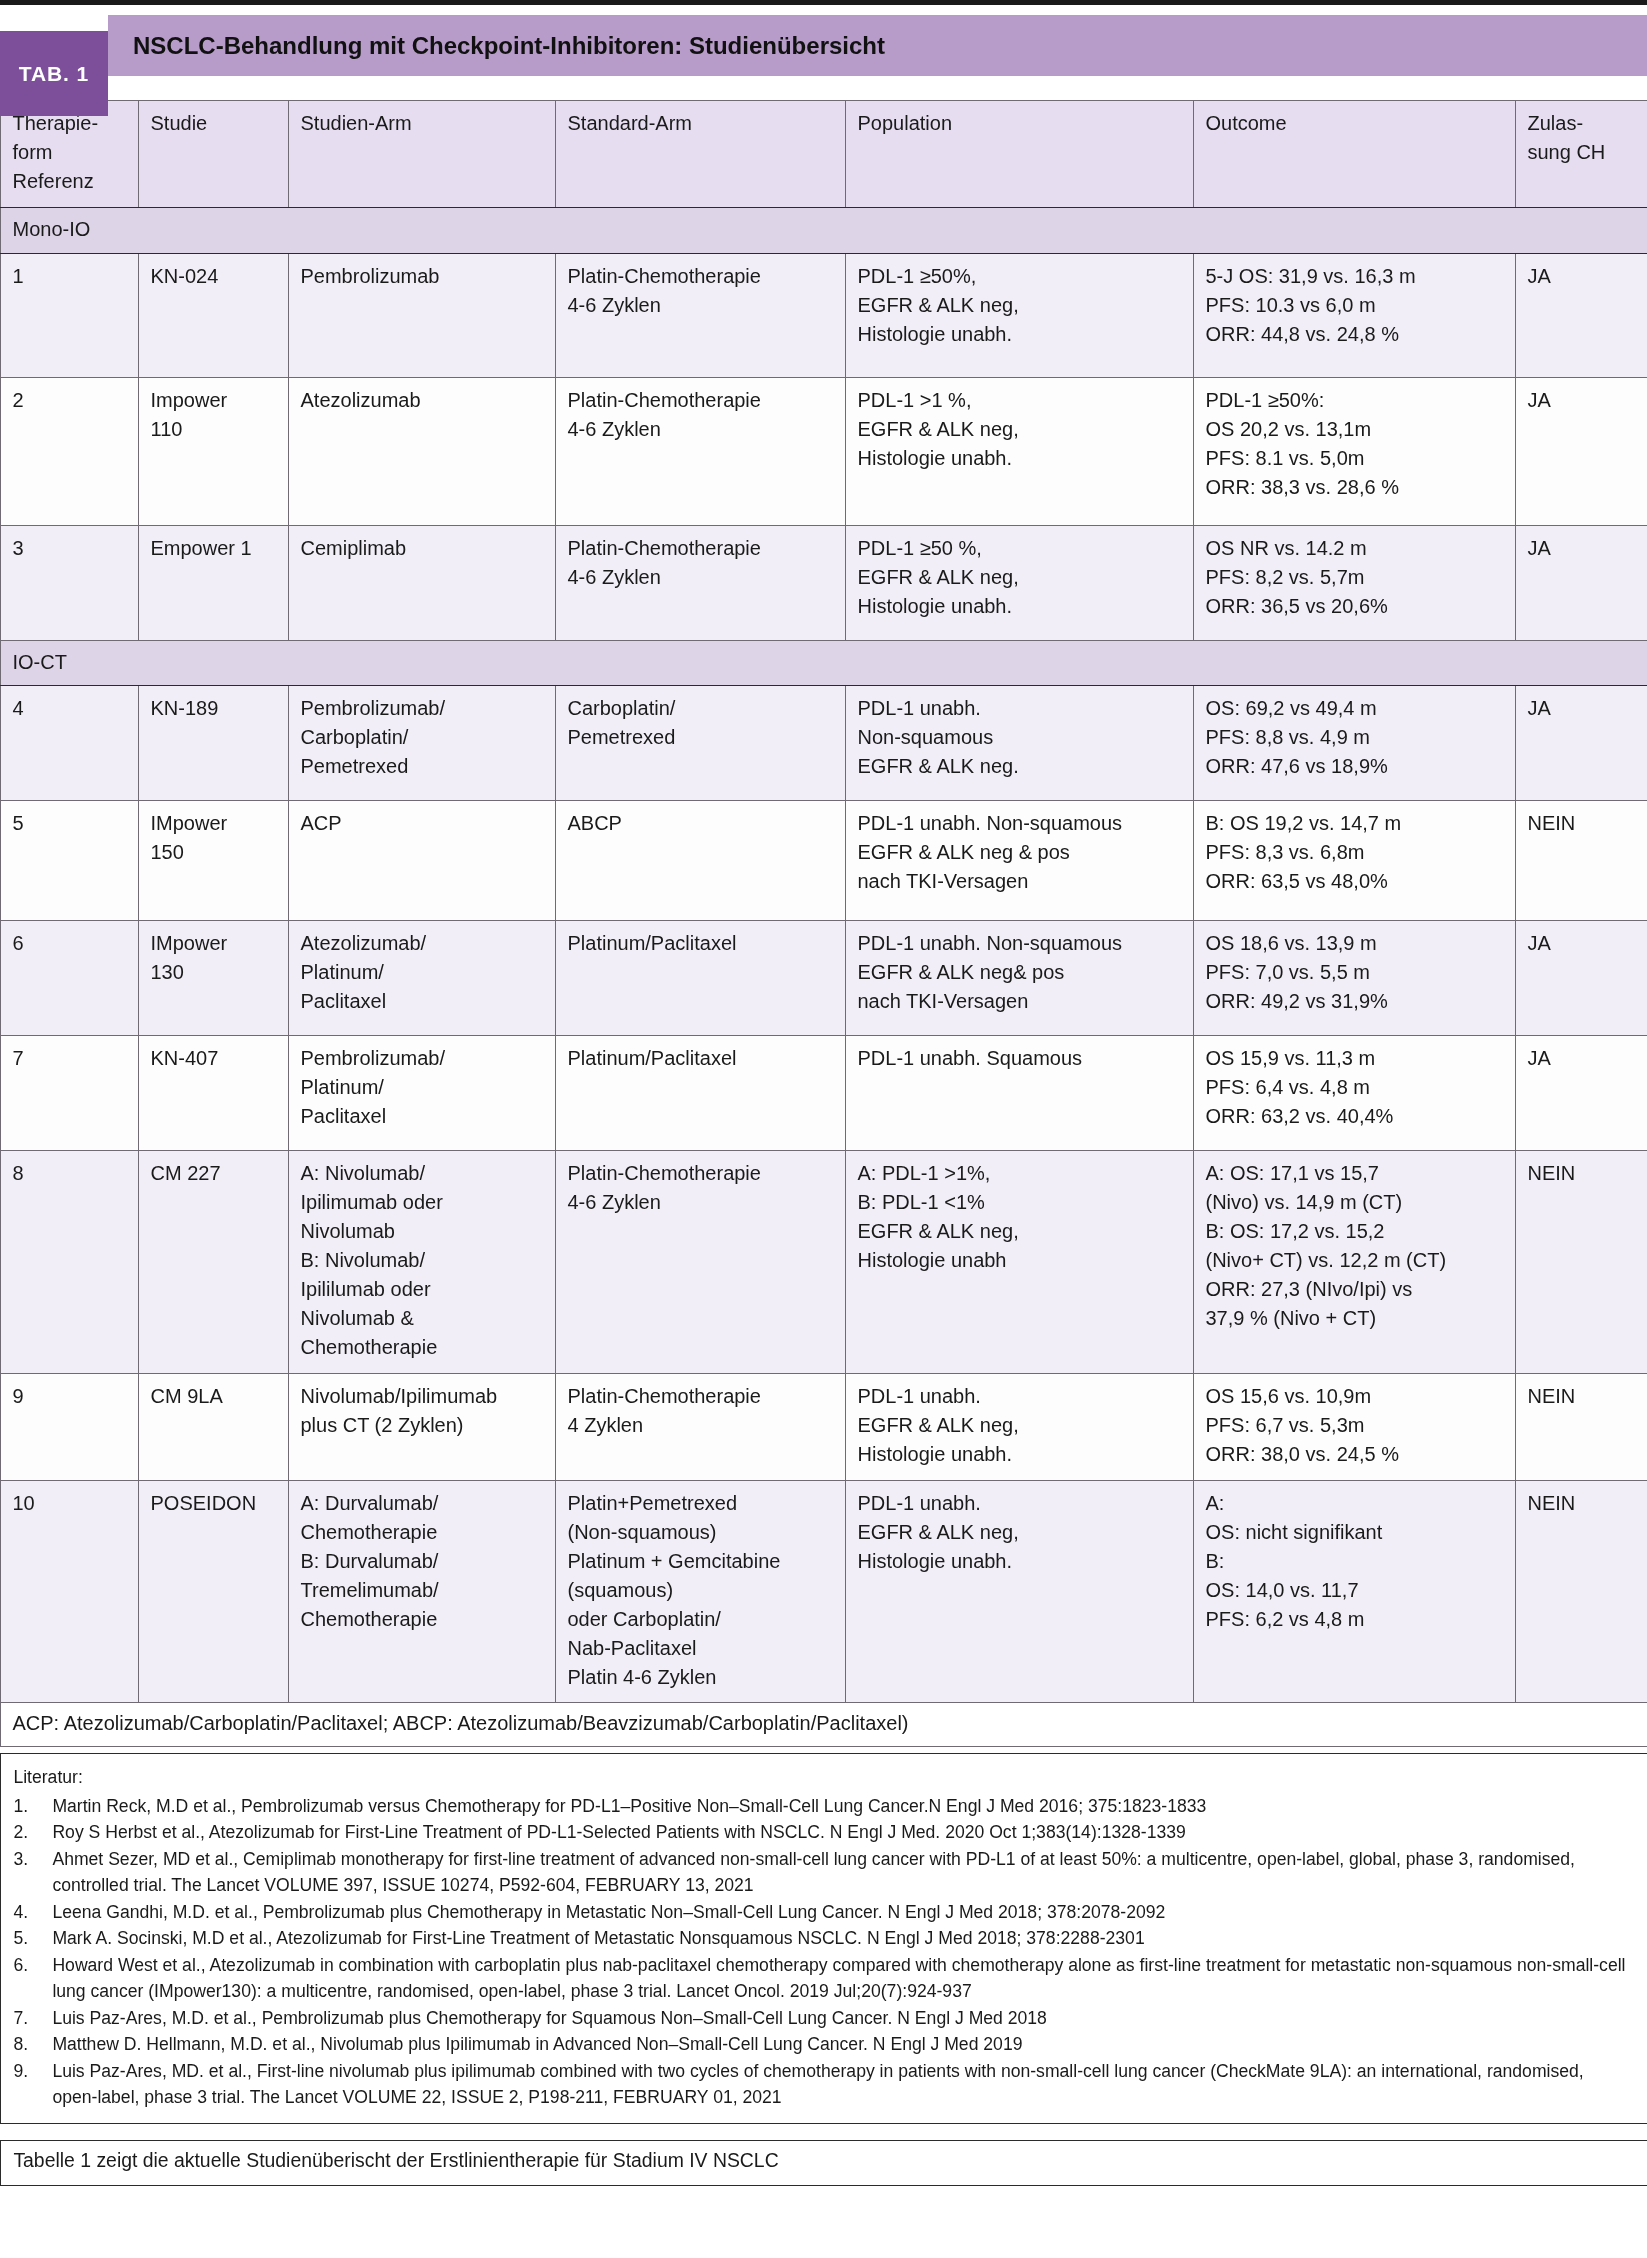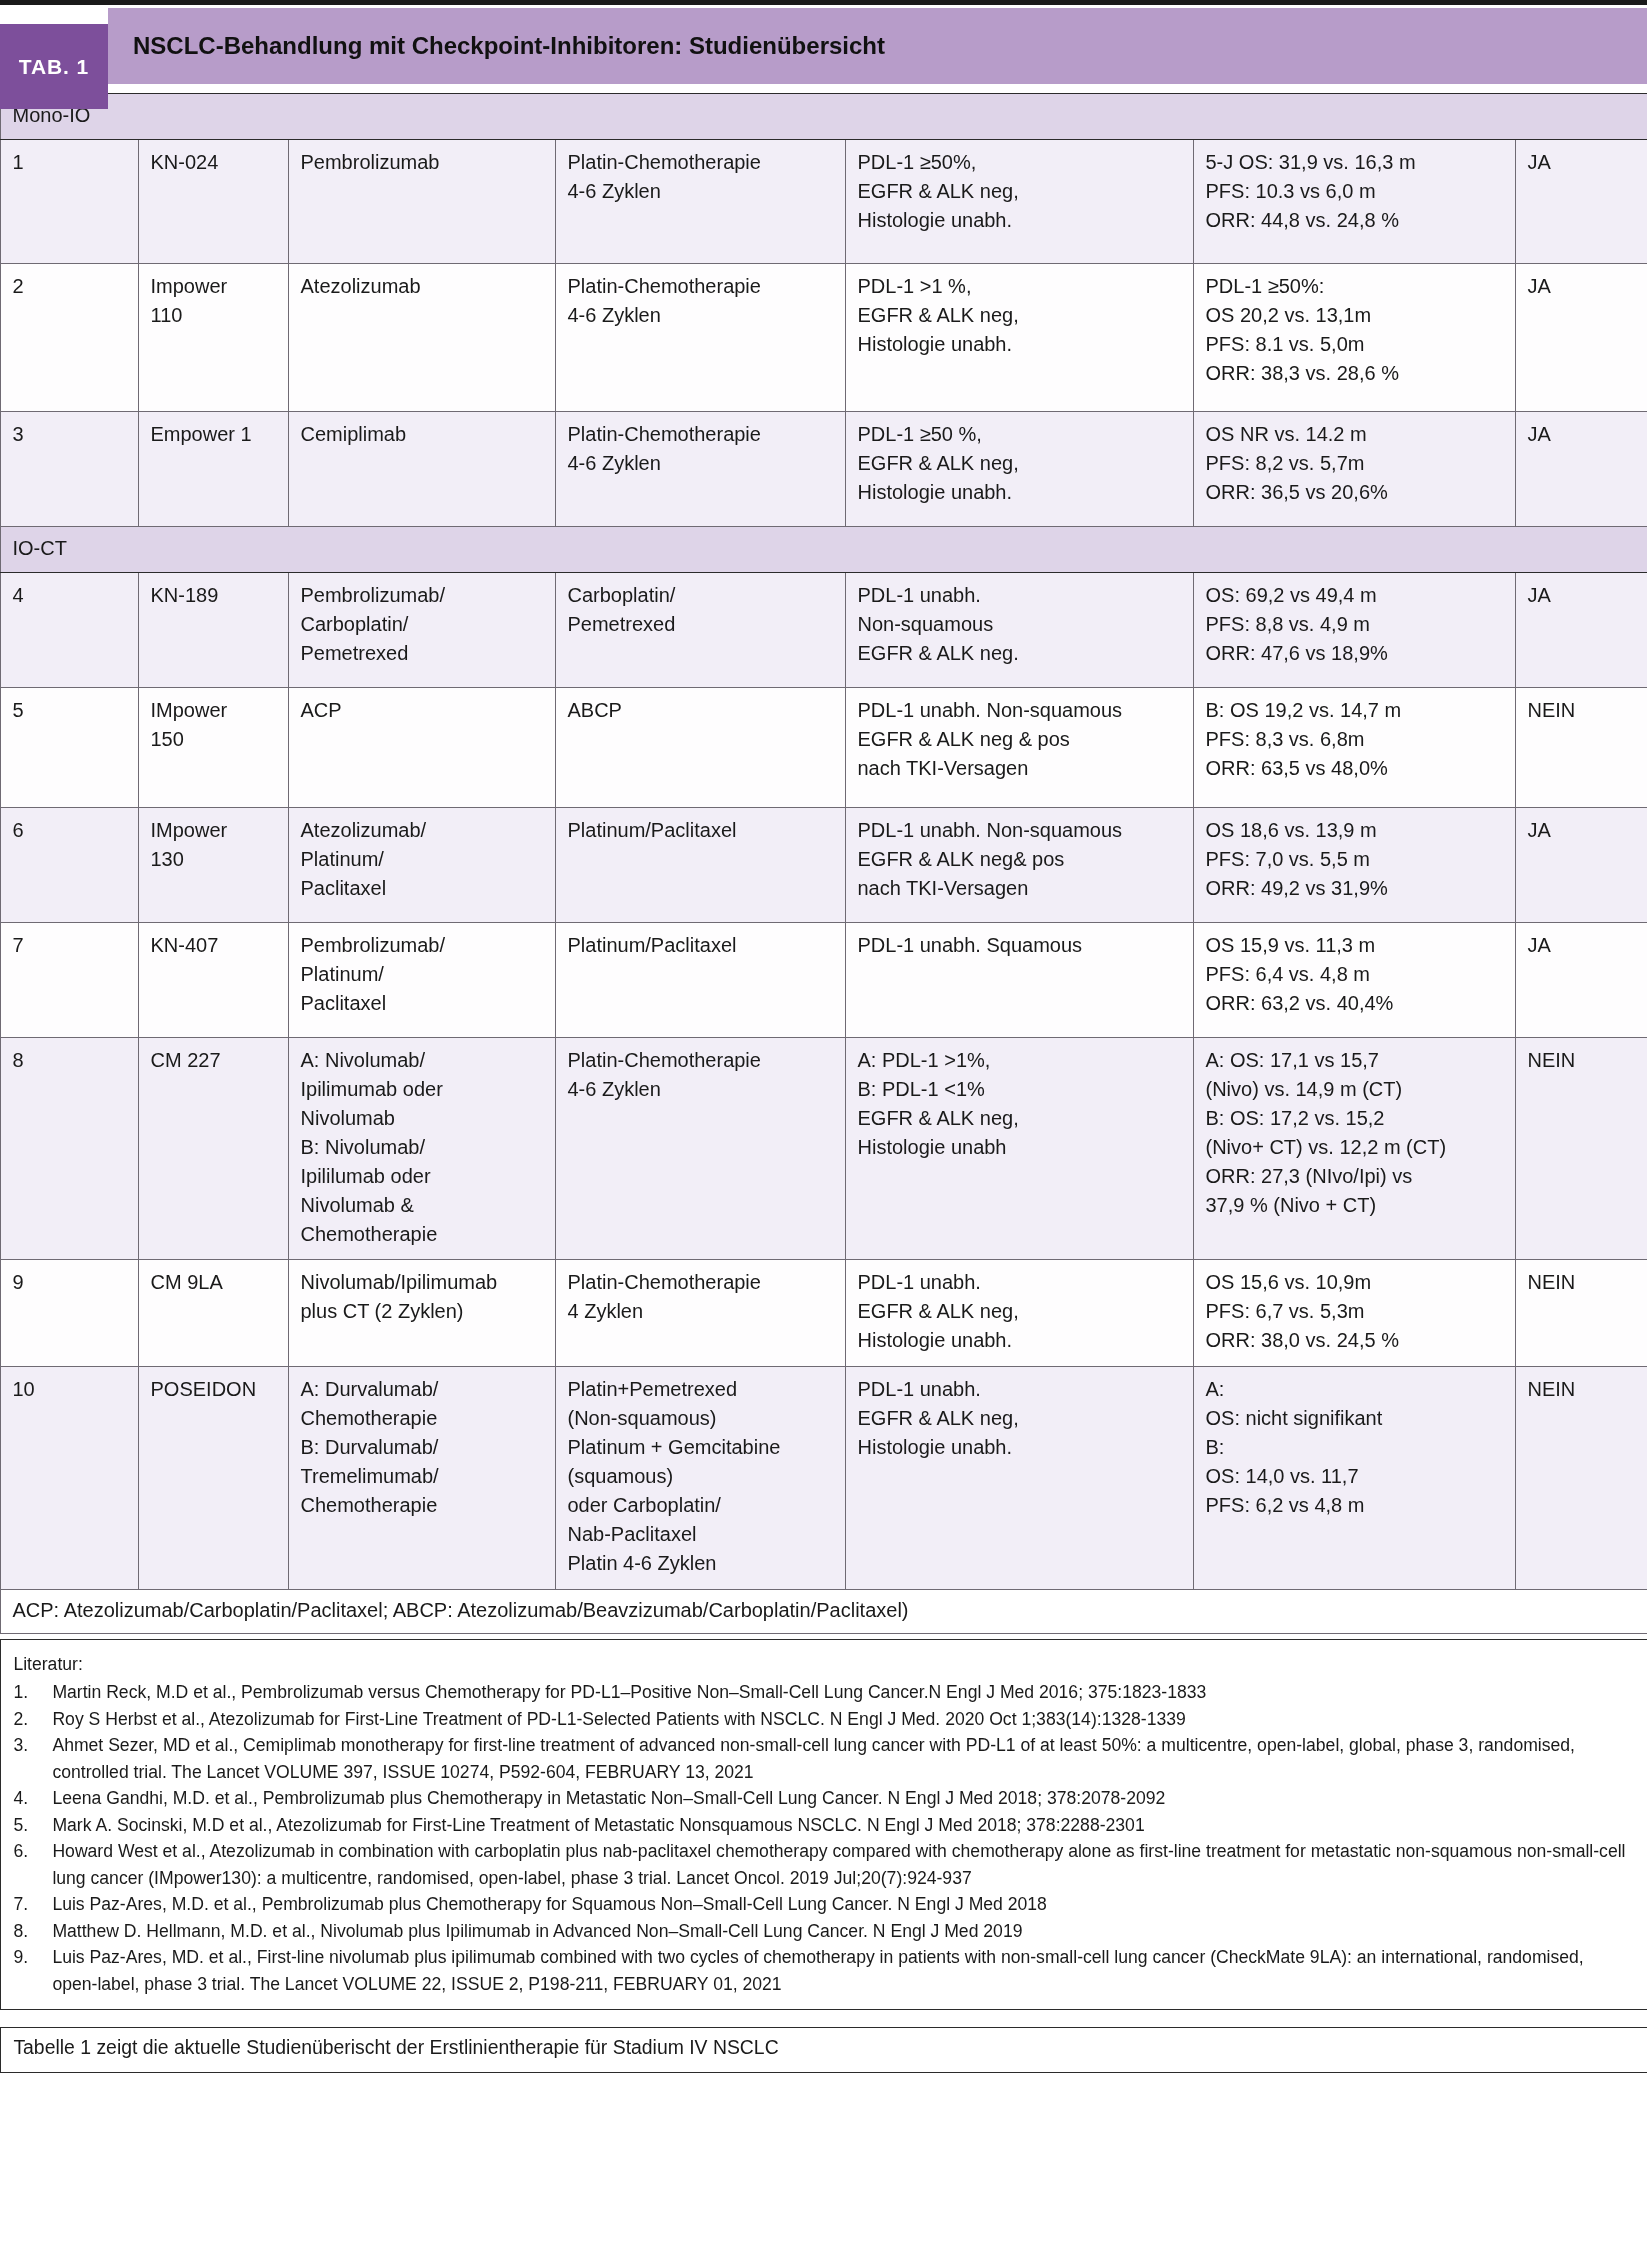--- a/index.html
+++ b/index.html
@@ -23,21 +23,21 @@
   }
   .topline{height:5.3px;background:var(--c_topline);}
   .titlebar{position:relative;height:85px;}
   .tabbox{
     position:absolute;left:0;top:16px;width:108px;height:85px;
     background:var(--c_tabbox);
     display:flex;align-items:center;justify-content:center;
     color:#ffffff;font-weight:bold;font-size:21px;letter-spacing:0.9px;
   }
   .titlestrip{
-    margin-left:108px;margin-top:3px;height:76px;
+    margin-left:108px;margin-top:10px;height:61px;
     background:var(--c_strip);
     display:flex;align-items:center;
     padding-left:25px;
     font-weight:bold;font-size:24px;color:#111111;
   }
   table.main{
     width:1648px;border-collapse:collapse;table-layout:fixed;
     border:1.8px solid var(--c_border);
     font-size:20px;line-height:29px;
   }
@@ -106,20 +106,32 @@
     <col style="width:138px">
       <col style="width:150px">
       <col style="width:267px">
     <col style="width:290px">
       <col style="width:348px">
       <col style="width:322px">
     <col style="width:132px">
   </colgroup>
 
   <tbody>
+      <tr class="headrow">
+    <th>Therapie-
+form
+Referenz</th>
+    <th>Studie</th>
+    <th>Studien-Arm</th>
+    <th>Standard-Arm</th>
+    <th>Population</th>
+    <th>Outcome</th>
+    <th>Zulas-
+sung CH</th>
+  </tr>
 
   <tr class="bandrow">
     <td colspan="7">Mono-IO</td>
   </tr>
 
   <tr class="shade r-a">
     <td>1</td>
     <td>KN-024</td>
     <td>Pembrolizumab</td>
     <td>Platin-Chemotherapie

